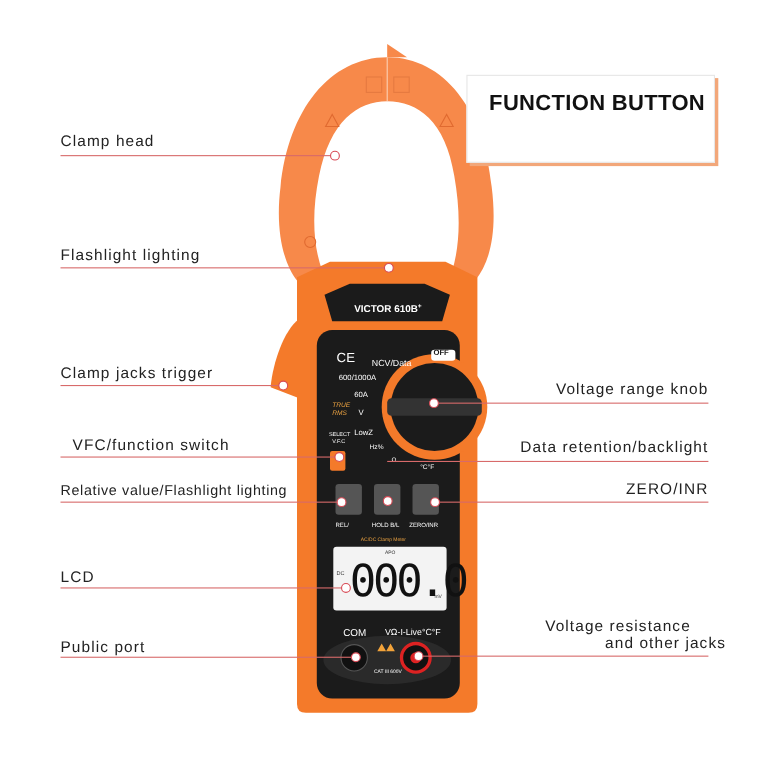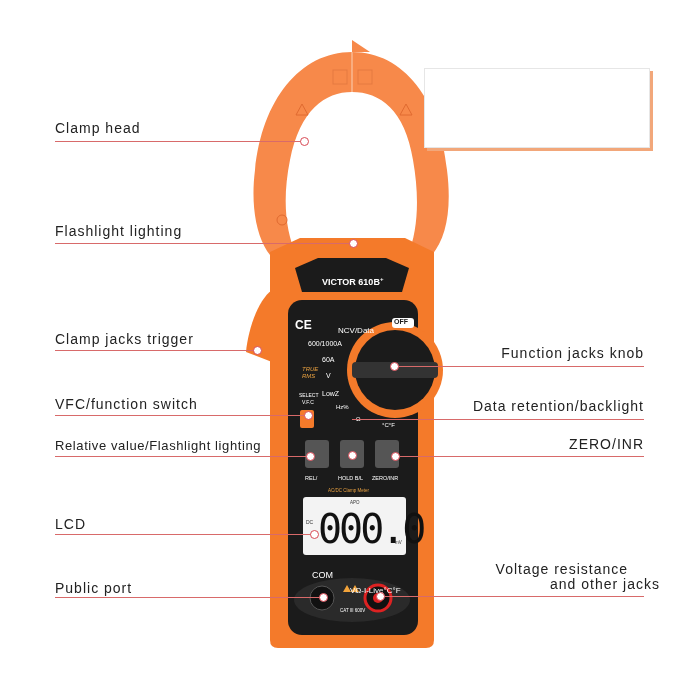--- a/index.html
+++ b/index.html
@@ -51,21 +51,21 @@
   <circle cx="322" cy="598" r="12" fill="#111" stroke="#555"></circle>
   <circle cx="378" cy="598" r="13" fill="#111" stroke="#d22" stroke-width="3"></circle>
   <circle cx="378" cy="598" r="5" fill="#d22"></circle>
   <path d="M343,592 l4,-7 l4,7 z M351,592 l4,-7 l4,7 z" fill="#f2a33a"></path>
 </svg>
 
 <div style="position:absolute;left:322px;top:276px;font-size:9px;font-weight:bold;color:#fff;">
   <span style="color:#fff">VICTOR</span>
   <span>610B</span><sup style="font-size:6px">+</sup>
 </div>
-<div style="position:absolute;left:295px;top:318px;font-size:12px;font-weight:bold;color:#fff;">CE</div>
+<div style="position:absolute;left:306px;top:318px;font-size:12px;font-weight:normal;color:#fff;">CE</div>
 <div style="position:absolute;left:394px;top:318px;font-size:7px;font-weight:bold;color:#1b1b1b;">OFF</div>
 <div style="position:absolute;left:338px;top:326px;font-size:8px;color:#fff;">NCV/Data</div>
 <div style="position:absolute;left:308px;top:340px;font-size:7px;color:#fff;">600/1000A</div>
 <div style="position:absolute;left:322px;top:356px;font-size:7px;color:#fff;">60A</div>
 <div style="position:absolute;left:302px;top:366px;width:22px;font-size:6px;font-style:italic;color:#e8a040;line-height:7px;">TRUE RMS</div>
 <div style="position:absolute;left:326px;top:372px;font-size:7px;color:#fff;">V</div>
 <div style="position:absolute;left:299px;top:392px;font-size:5px;color:#fff;">SELECT</div>
 <div style="position:absolute;left:302px;top:399px;font-size:5px;color:#fff;">V.F.C</div>
 <div style="position:absolute;left:322px;top:390px;font-size:7px;color:#fff;">LowZ</div>
 <div style="position:absolute;left:336px;top:404px;font-size:6px;color:#fff;">Hz%</div>
@@ -73,55 +73,56 @@
 <div style="position:absolute;left:382px;top:422px;font-size:6px;color:#fff;">°C°F</div>
 <div style="position:absolute;left:305px;top:475px;font-size:5.5px;color:#fff;">REL/</div>
 <div style="position:absolute;left:338px;top:475px;font-size:5.5px;color:#fff;">HOLD B/L</div>
 <div style="position:absolute;left:372px;top:475px;font-size:5.5px;color:#fff;">ZERO/INR</div>
 <div style="position:absolute;left:328px;top:488px;font-size:4.5px;color:#e8a040;">AC/DC Clamp Meter</div>
 <div style="position:absolute;left:350px;top:500px;font-size:4.5px;color:#333;">APO</div>
 <div style="position:absolute;left:306px;top:519px;font-size:5px;color:#333;">DC</div>
 <div style="position:absolute;left:318px;top:506px;font-size:40px;font-family:'DejaVu Sans Mono',monospace;color:#111;letter-spacing:-3px;">000.0</div>
 <div style="position:absolute;left:395px;top:540px;font-size:4.5px;color:#333;">mV</div>
 <div style="position:absolute;left:312px;top:570px;font-size:9px;color:#fff;">COM</div>
-<div style="position:absolute;left:350px;top:570px;font-size:8px;color:#fff;margin-top:16px;">VΩ-I-Live°C°F</div>
+<div style="position:absolute;left:350px;top:570px;font-size:8px;color:#fff;">VΩ-I-Live°C°F</div>
 <div style="position:absolute;left:340px;top:608px;font-size:4.5px;color:#fff;">CAT III 600V</div>
 
 <div class="title-box">
+  <div class="t" style="top:14px;">FUNCTION BUTTON</div>
 </div>
 
 <div class="lbl" style="left:55px;top:120px;">Clamp head</div>
 <div class="ln" style="left:55px;top:141px;width:253px;"></div>
 <div class="dot" style="left:300px;top:137px;"></div>
 
 <div class="lbl" style="left:55px;top:223px;">Flashlight lighting</div>
 <div class="ln" style="left:55px;top:243px;width:296px;"></div>
 <div class="dot" style="left:349px;top:239px;"></div>
 
 <div class="lbl" style="left:55px;top:331px;">Clamp jacks trigger</div>
 <div class="ln" style="left:55px;top:350px;width:200px;"></div>
 <div class="dot" style="left:253px;top:346px;"></div>
 
-<div class="lbl" style="left:55px;top:396px;">VFC/function switch</div>
+<div class="lbl" style="left:66px;top:396px;">VFC/function switch</div>
 <div class="ln" style="left:55px;top:415px;width:252px;"></div>
 <div class="dot" style="left:304px;top:411px;"></div>
 
 <div class="lbl" style="left:55px;top:438px;font-size:13px;letter-spacing:0.6px;">Relative value/Flashlight lighting</div>
 <div class="ln" style="left:55px;top:456px;width:253px;"></div>
 <div class="dot" style="left:306px;top:452px;"></div>
 
 <div class="lbl" style="left:55px;top:516px;">LCD</div>
 <div class="ln" style="left:55px;top:534px;width:258px;"></div>
 <div class="dot" style="left:310px;top:530px;"></div>
 
 <div class="lbl" style="left:55px;top:580px;">Public port</div>
 <div class="ln" style="left:55px;top:597px;width:268px;"></div>
 <div class="dot" style="left:319px;top:593px;"></div>
 
-<div class="lbl r" style="right:56px;top:345px;">Function jacks knob</div>
+<div class="lbl r" style="right:56px;top:345px;">Voltage range knob</div>
 <div class="ln" style="left:394px;top:366px;width:250px;"></div>
 <div class="dot" style="left:390px;top:362px;"></div>
 
 <div class="lbl r" style="right:56px;top:398px;">Data retention/backlight</div>
 <div class="ln" style="left:352px;top:419px;width:292px;transform-origin:left;"></div>
 <div class="dot" style="left:348px;top:451px;"></div>
 
 <div class="lbl r" style="right:56px;top:436px;">ZERO/INR</div>
 <div class="ln" style="left:395px;top:456px;width:249px;"></div>
 <div class="dot" style="left:391px;top:452px;"></div>

